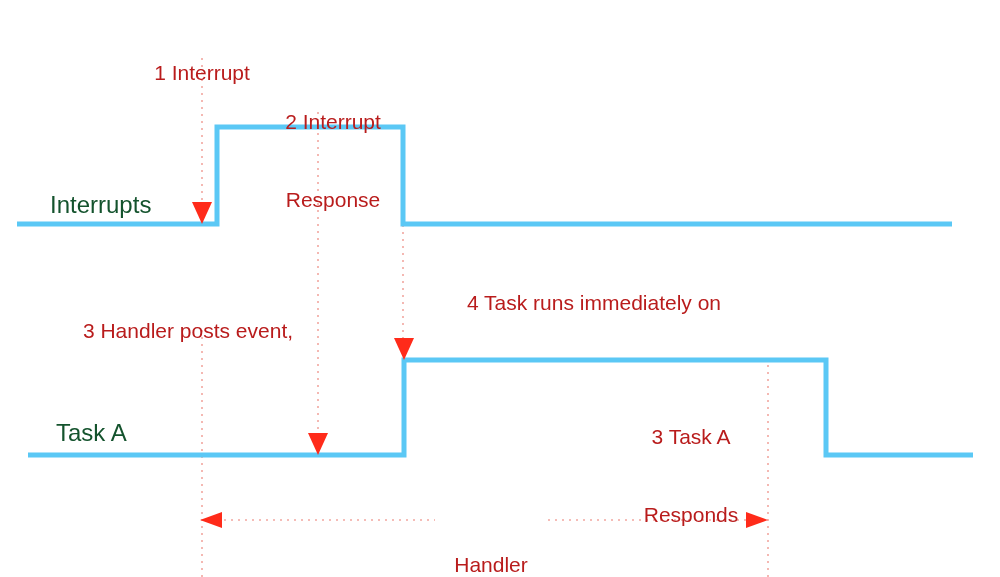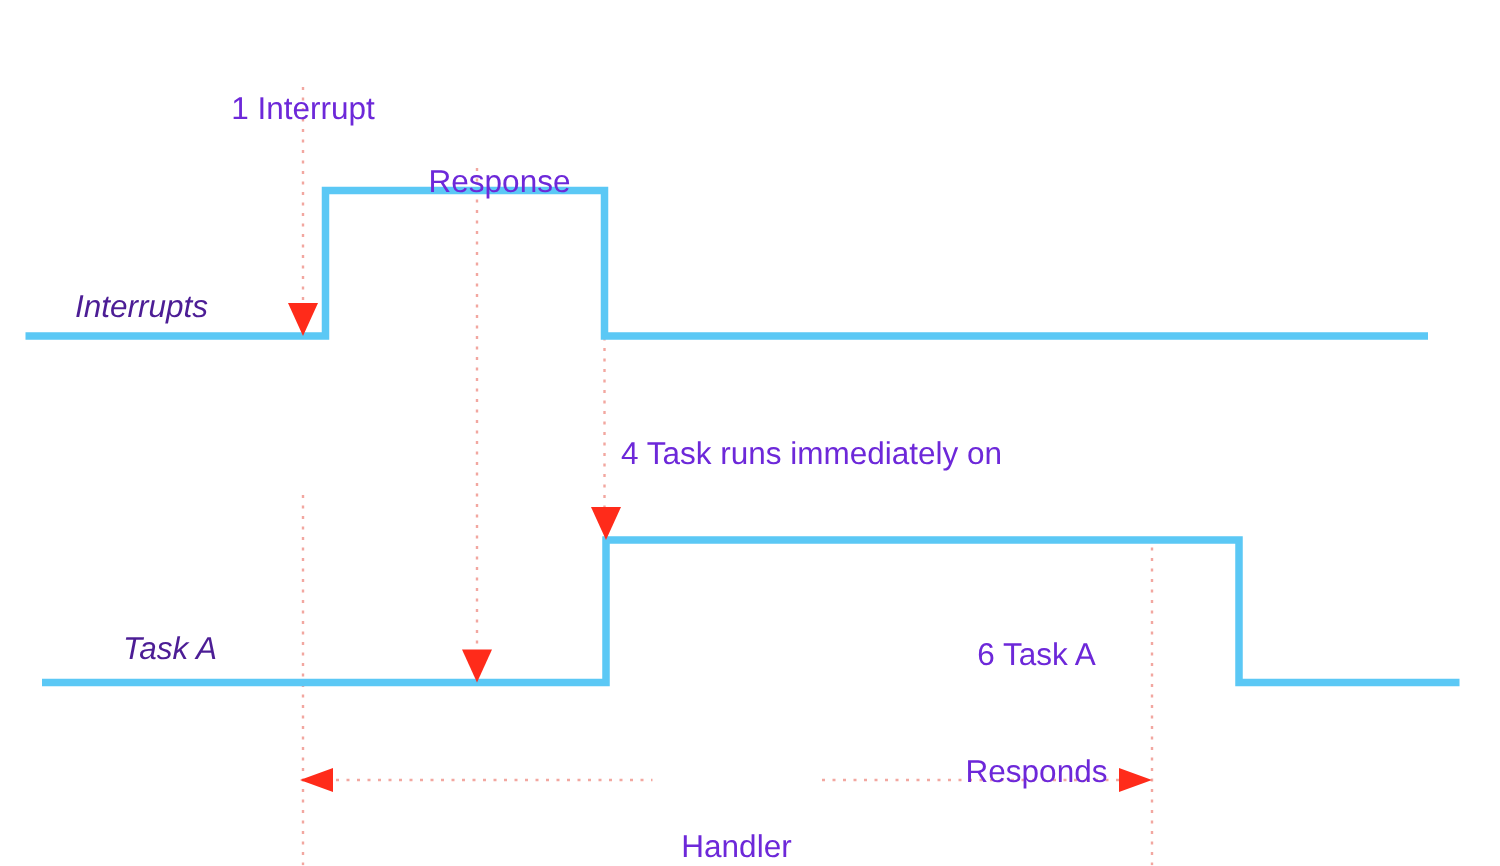--- a/index.html
+++ b/index.html
@@ -22,32 +22,31 @@
     left: 0;
     top: 0;
     width: 1000px;
     height: 577px;
   }
   .anno {
     position: absolute;
     font-family: "Liberation Sans", sans-serif;
     font-size: 21px;
     line-height: 26px;
-    color: #6d28d9;
+    color: #b91c1c;
     white-space: pre;
   }
   .anno.center { text-align: center; }
   .anno.left   { text-align: left; }
   .lane-label {
     position: absolute;
     font-family: "Liberation Sans", sans-serif;
-    font-style: italic;
-    font-size: 21px;
+    font-size: 24px;
     line-height: 24px;
-    color: #4c1d95;
+    color: #14532d;
     white-space: pre;
   }
   .anno-line { display: block; }
 </style>
 </head>
 <body>
 
 <div id="diagram-root">
 
   <svg id="diagram-svg" viewBox="0 0 1000 577">
@@ -74,39 +73,41 @@
     <g>
       <polygon points="192,202 212,202 202,224" fill="#FF2B1A"></polygon>
       <polygon points="308,433 328,433 318,455" fill="#FF2B1A"></polygon>
       <polygon points="394,338 414,338 404,360" fill="#FF2B1A"></polygon>
     </g>
 
   </svg>
 
   <div class="lane-label" style="left:50px; top:193px;">Interrupts</div>
 
-  <div class="lane-label" style="left:56px; top:421px;margin-left:26px;">Task A</div>
+  <div class="lane-label" style="left:56px; top:421px;">Task A</div>
 
   <div class="anno center" style="left:102px; top:8px; width:200px;">
     <span class="anno-line">1 Interrupt</span>
   </div>
 
   <div class="anno center" style="left:233px; top:57px; width:200px;">
+    <span class="anno-line">2 Interrupt</span>
     <span class="anno-line">Response</span>
   </div>
 
   <div class="anno center" style="left:38px; top:266px; width:300px;">
+    <span class="anno-line">3 Handler posts event,</span>
   </div>
 
-  <div class="anno left" style="left:414px; top:238px; width:360px;">
+  <div class="anno left" style="left:414px; top:238px; width:360px;text-align:center;">
     <span class="anno-line">4 Task runs immediately on</span>
   </div>
 
   <div class="anno center" style="left:591px; top:372px; width:200px;">
-    <span class="anno-line">6 Task A</span>
+    <span class="anno-line">3 Task A</span>
     <span class="anno-line">Responds</span>
     
   </div>
 
   <div class="anno center" style="left:391px; top:500px; width:200px;">
     <span class="anno-line">Handler</span>
     
   </div>
 
 </div>

